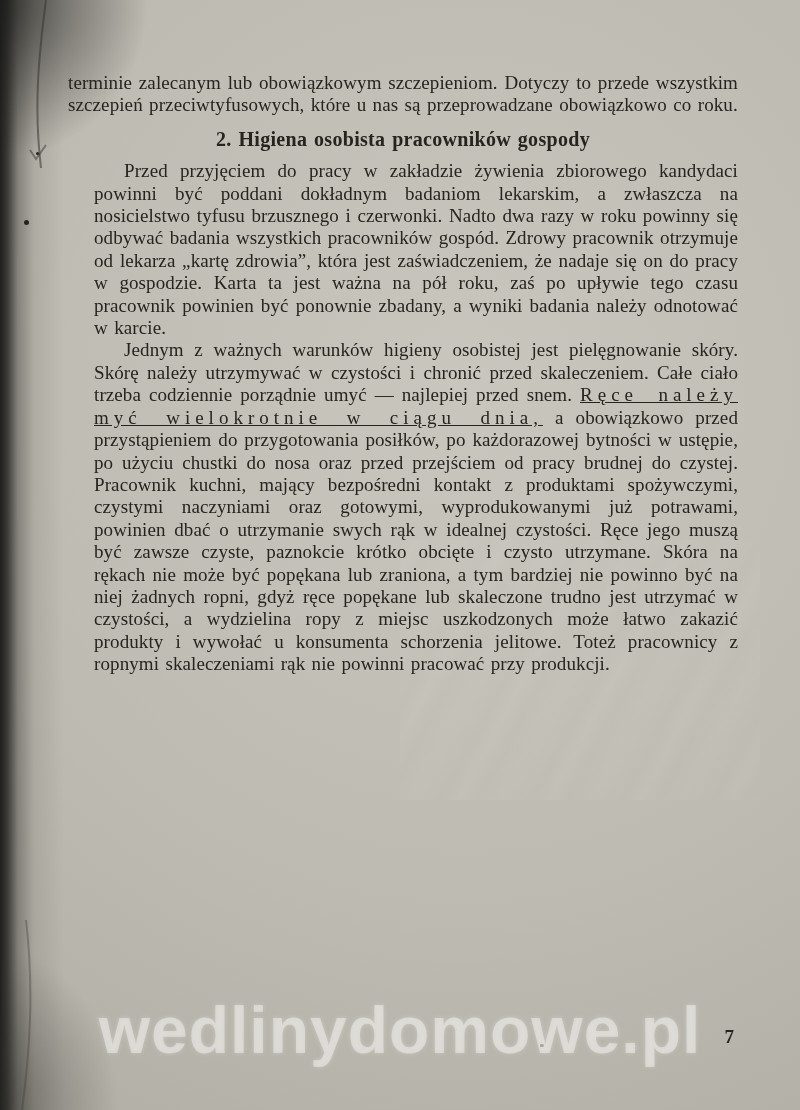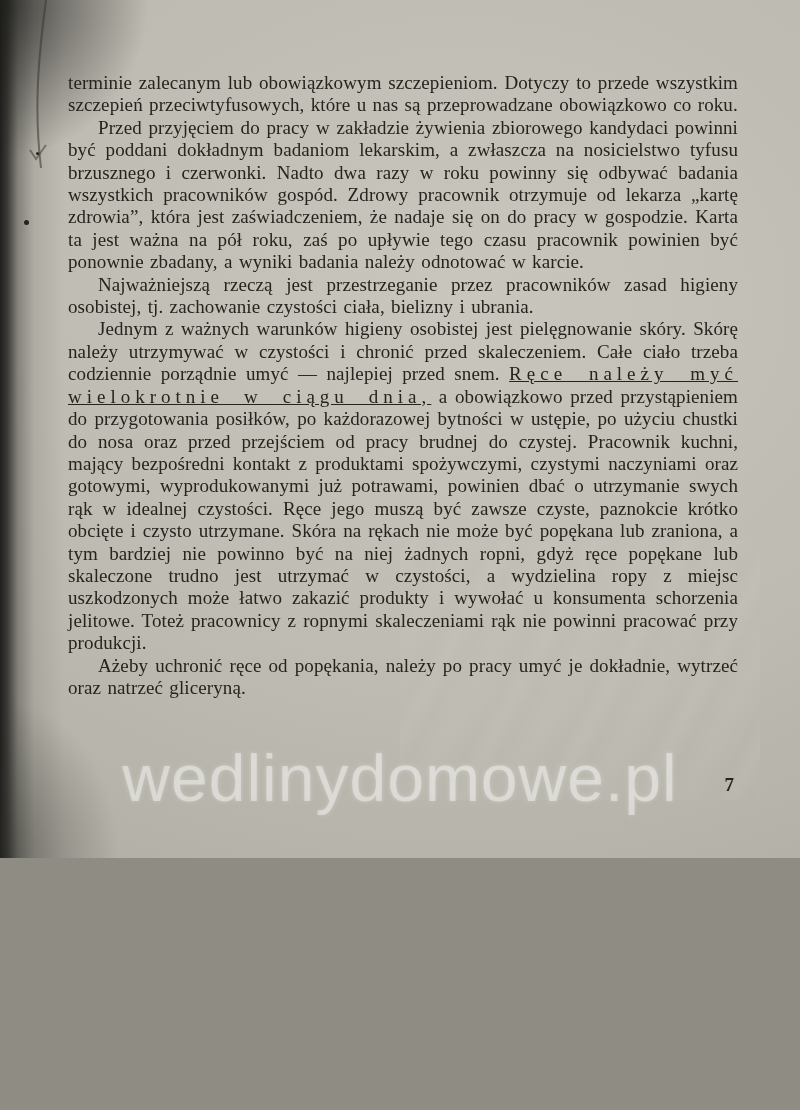--- a/index.html
+++ b/index.html
@@ -6,21 +6,21 @@
     margin: 0; padding: 0;
   }
   body {
     width: 800px; height: 1110px;
     background: #8e8c83;
     overflow: hidden;
     font-family: "Liberation Serif", serif;
   }
   .page {
     position: relative;
-    width: 800px; height: 858px;
+    width: 800px; height: 1110px;
     background: radial-gradient(ellipse 130% 95% at 58% 35%, #c9c6bd 0%, #bdbab1 50%, #aba89f 100%);
     overflow: hidden;
   }
   
   .edge-shadow {
     position: absolute; left: 0; top: 0; bottom: 0; width: 64px;
     background: linear-gradient(90deg,
       #201f1d 0px, #3a3935 7px, rgba(85,84,78,0.55) 18px,
       rgba(130,128,120,0.28) 34px, rgba(130,128,120,0.0) 64px);
     z-index: 2;
@@ -56,40 +56,40 @@
     left: 68px; top: 72px; width: 670px;
     z-index: 4;
     color: #26241f;
     font-size: 19px;
     line-height: 22.4px;
     text-align: justify;
     word-spacing: 1.5px;
     letter-spacing: 0.1px;
   }
   .para { margin: 0; }
-  .para.indent { text-indent: 30px; }
+  .para.indent { text-indent: 30px; margin-left: 26px; }
   .heading {
     margin: 11px 0 10px 0;
     font-size: 20px;
     font-weight: bold;
     text-align: center;
     letter-spacing: 0.3px;
   }
   .spaced {
     letter-spacing: 5px;
     word-spacing: 9px;
     text-decoration: underline;
   }
   .watermark {
     position: absolute;
     left: 0; right: 0; bottom: 42px;
     z-index: 10;
     text-align: center;
     font-family: "Liberation Sans", sans-serif;
-    font-weight: normal;
+    font-weight: bold;
     font-size: 66px;
     letter-spacing: 1px;
     color: rgba(240, 240, 237, 0.52);
     text-shadow: 0 0 5px rgba(255,255,255,0.25);
     pointer-events: none;
     white-space: nowrap;
   }
   .page-number {
     position: absolute;
     right: 66px; bottom: 62px;
@@ -117,29 +117,28 @@
 
   <div class="streak"></div>
 
   <div class="speck s1"></div>
   <div class="speck s2"></div>
   <div class="speck s3"></div>
 
   <main class="text-block">
     <p class="para">terminie zalecanym lub obowiązkowym szczepieniom. Dotyczy to przede wszystkim szczepień przeciwtyfusowych, które u nas są przeprowadzane obowiązkowo co roku.</p>
 
+    <h2 class="heading">2. Higiena osobista pracowników gospody</h2>
 
     <p class="para indent">Przed przyjęciem do pracy w zakładzie żywienia zbiorowego kandydaci powinni być poddani dokładnym badaniom lekarskim, a zwłaszcza na nosicielstwo tyfusu brzusznego i czerwonki. Nadto dwa razy w roku powinny się odbywać badania wszystkich pracowników gospód. Zdrowy pracownik otrzymuje od lekarza „kartę zdrowia”, która jest zaświadczeniem, że nadaje się on do pracy w gospodzie. Karta ta jest ważna na pół roku, zaś po upływie tego czasu pracownik powinien być ponownie zbadany, a wyniki badania należy odnotować w karcie.</p>
 
 
-    <p class="para indent">Najważniejszą rzeczą jest przestrzeganie przez pracowników zasad higieny osobistej, tj. zachowanie czystości ciała, bielizny i ubrania.</p>
 
     <p class="para indent"><span>Jednym z ważnych warunków higieny osobistej jest pielęgnowanie skóry. Skórę należy utrzymywać w czystości i chronić przed skaleczeniem. Całe ciało trzeba codziennie porządnie umyć — najlepiej przed snem. </span><span class="spaced">Ręce należy myć wielokrotnie w ciągu dnia,</span><span> a obowiązkowo przed przystąpieniem do przygotowania posiłków, po każdorazowej bytności w ustępie, po użyciu chustki do nosa oraz przed przejściem od pracy brudnej do czystej. Pracownik kuchni, mający bezpośredni kontakt z produktami spożywczymi, czystymi naczyniami oraz gotowymi, wyprodukowanymi już potrawami, powinien dbać o utrzymanie swych rąk w idealnej czystości. Ręce jego muszą być zawsze czyste, paznokcie krótko obcięte i czysto utrzymane. Skóra na rękach nie może być popękana lub zraniona, a tym bardziej nie powinno być na niej żadnych ropni, gdyż ręce popękane lub skaleczone trudno jest utrzymać w czystości, a wydzielina ropy z miejsc uszkodzonych może łatwo zakazić produkty i wywołać u konsumenta schorzenia jelitowe. Toteż pracownicy z ropnymi skaleczeniami rąk nie powinni pracować przy produkcji.</span></p>
 
-    <p class="para indent">Ażeby uchronić ręce od popękania, należy po pracy umyć je dokładnie, wytrzeć oraz natrzeć gliceryną.</p>
 
   </main>
 
   <div class="watermark">wedlinydomowe.pl</div>
 
   <div class="page-number">7</div>
 
 </div>
 
 </body></html>

